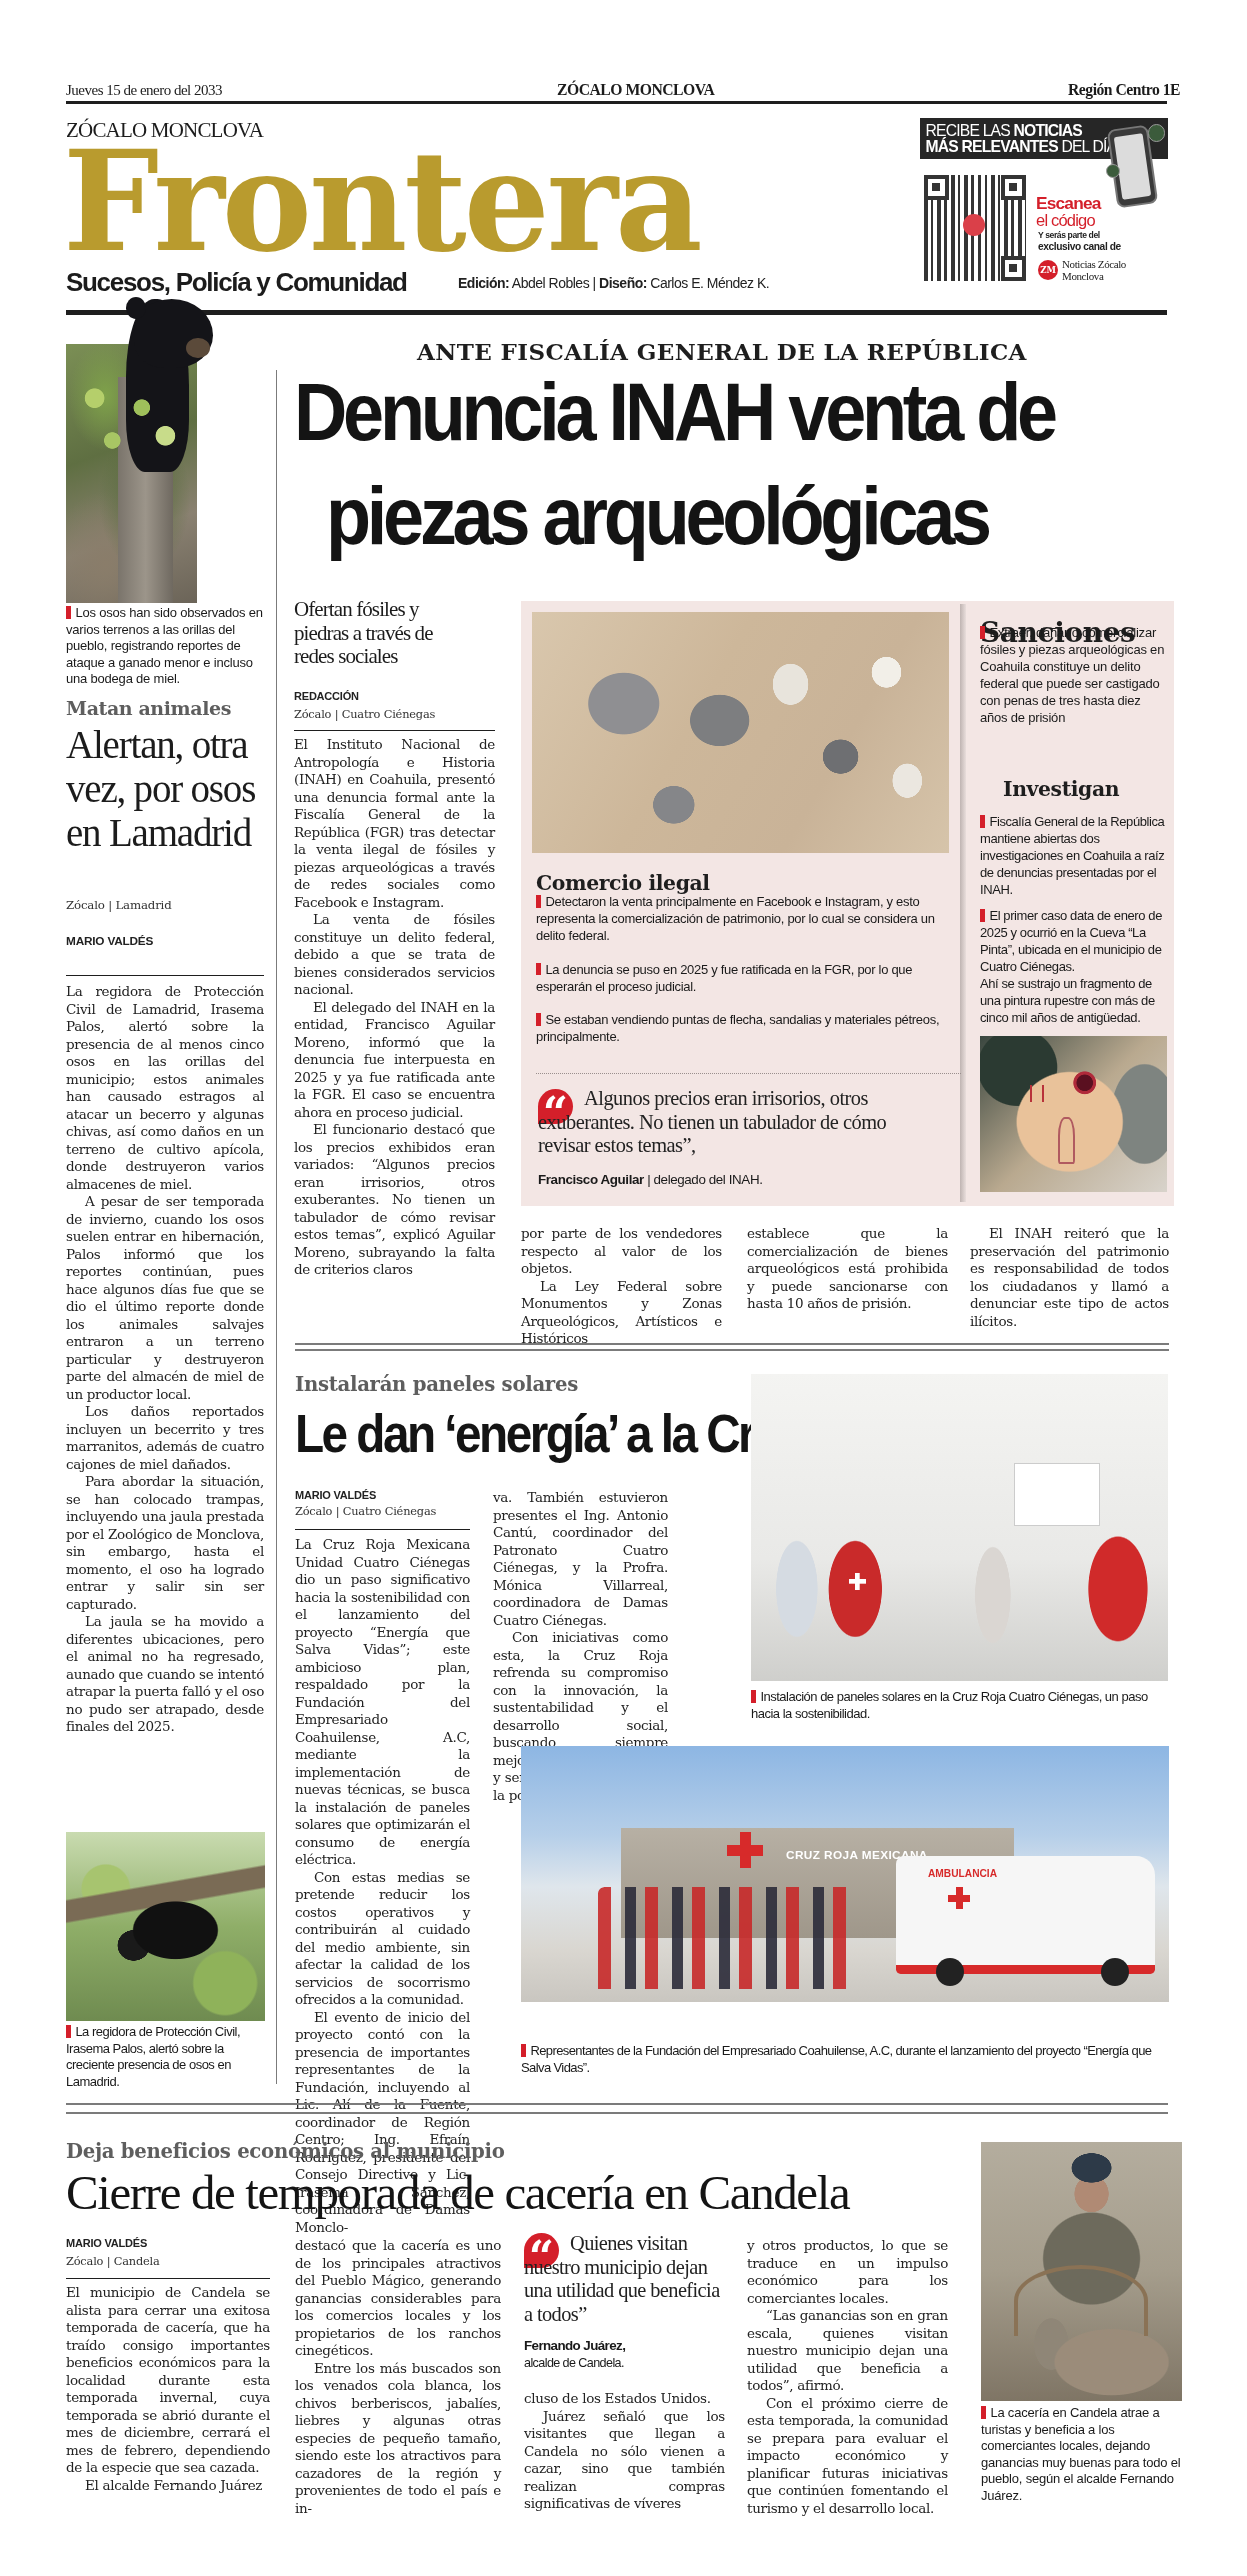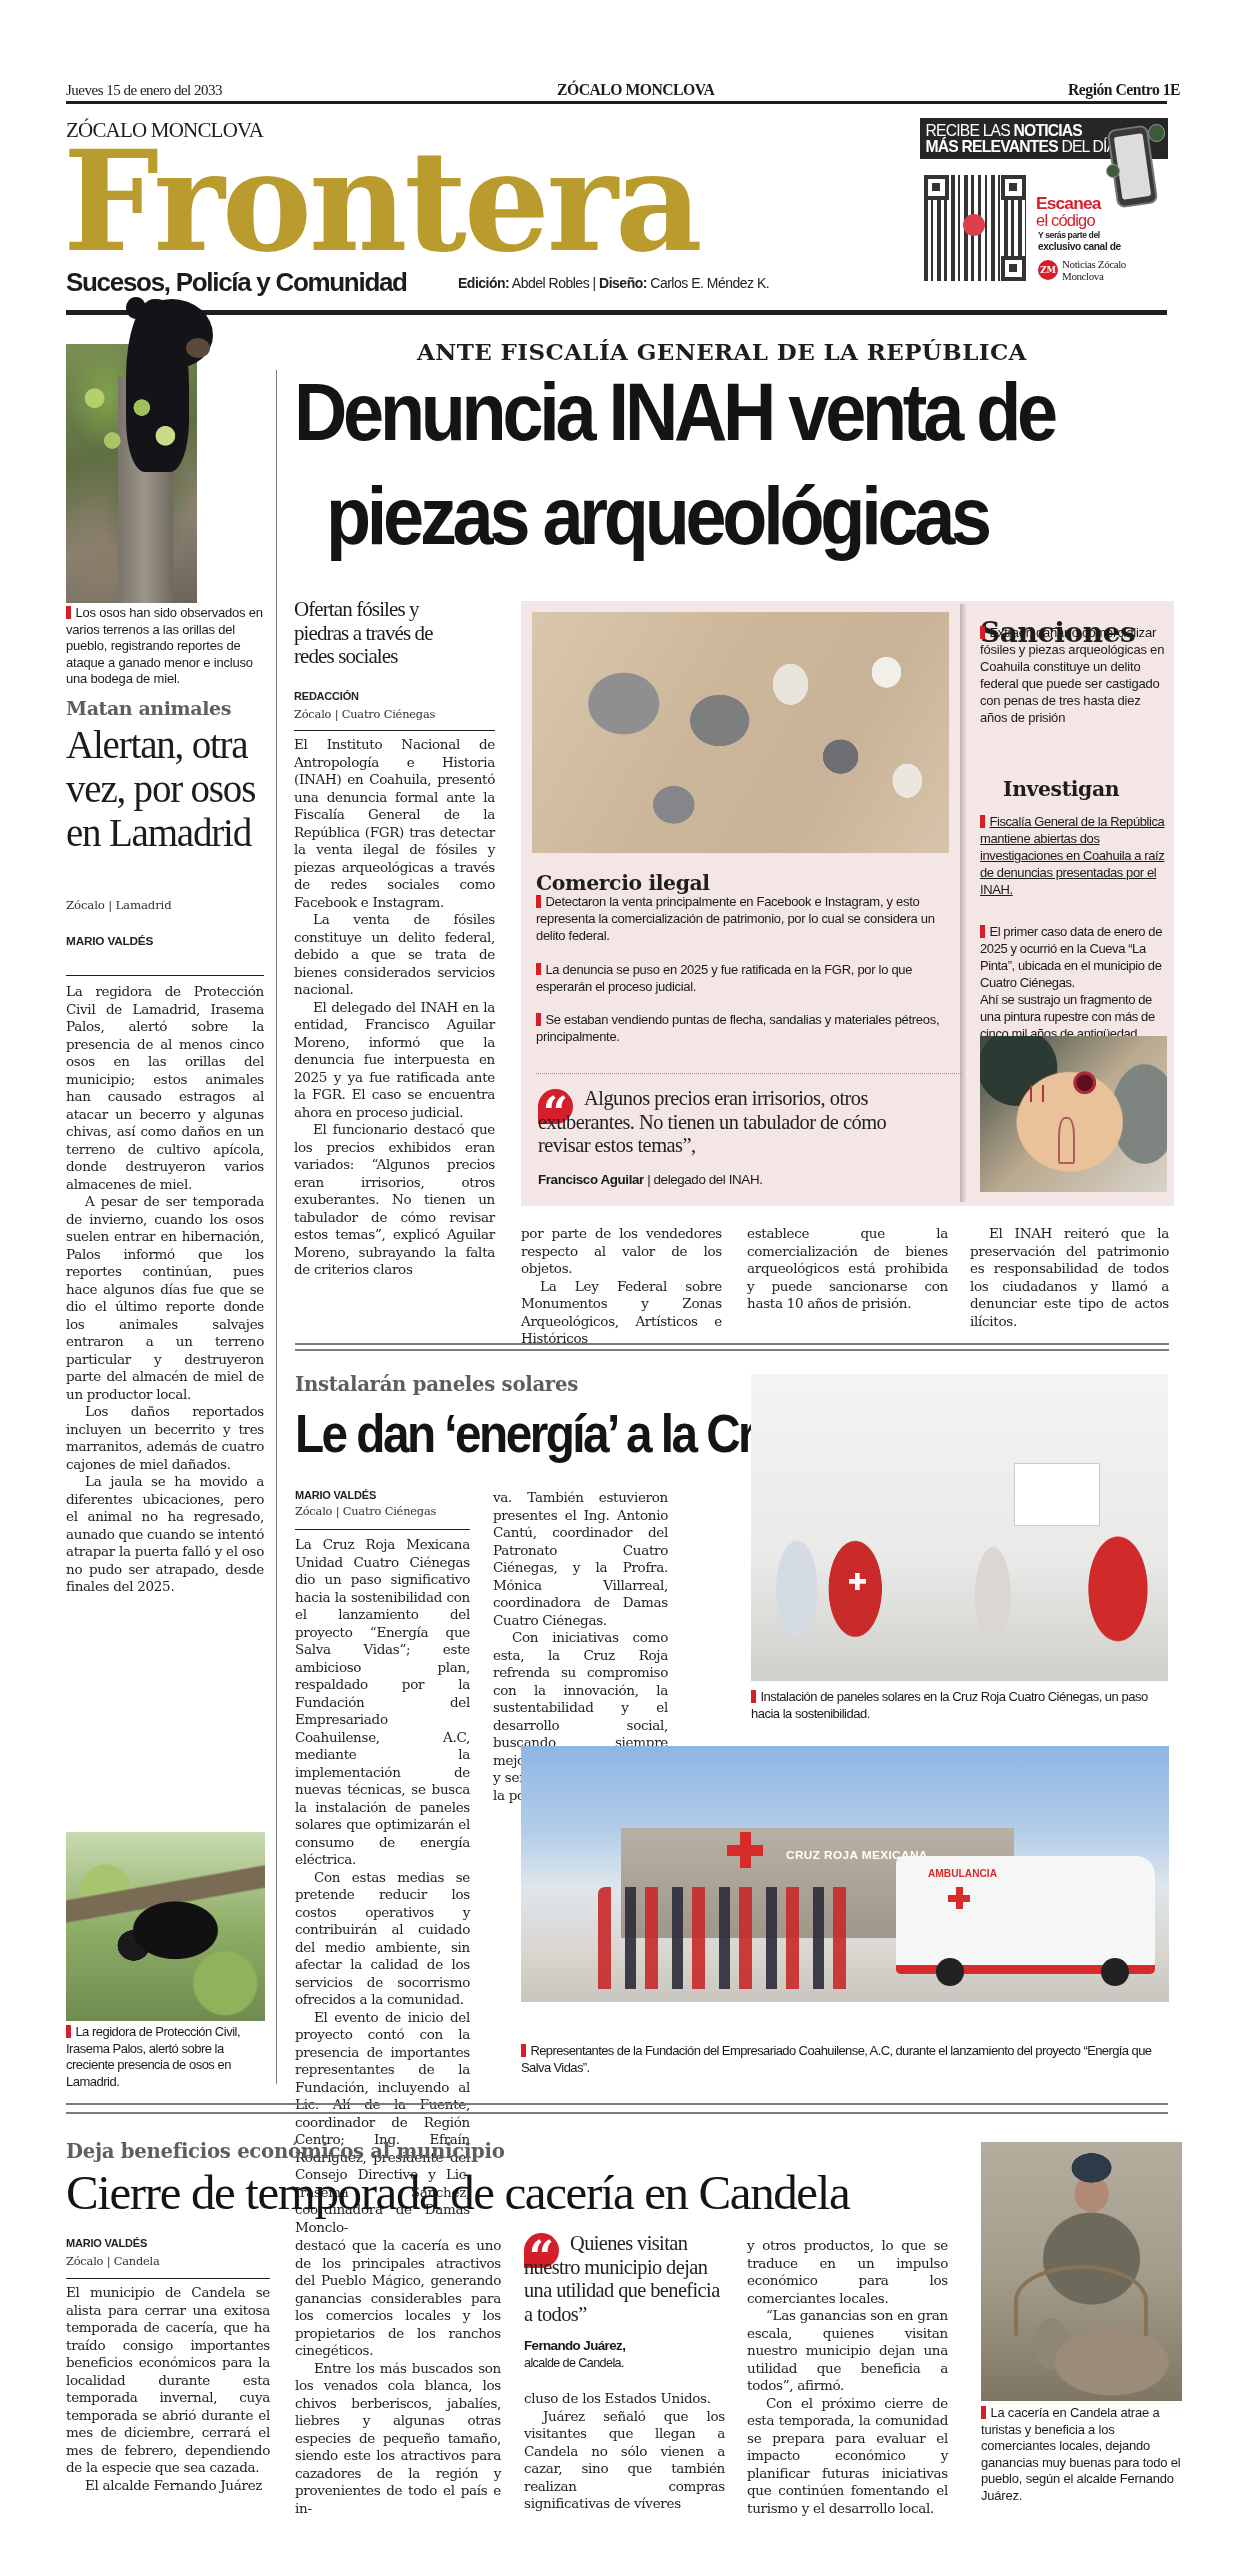--- a/index.html
+++ b/index.html
@@ -101,20 +101,21 @@
 <div class="abs kicker" style="left:66px;top:697px;font-size:19px;letter-spacing:-0.4px;">Matan animales</div>
 <div class="abs serif" style="left:66px;top:723px;width:212px;font-size:39px;line-height:44px;letter-spacing:-1.2px;color:#1c1c1c;">Alertan, otra vez, por osos en Lamadrid</div>
 <div class="abs byline-name" style="left:66px;top:934px;">MARIO VALDÉS</div>
 <div class="abs byline-place" style="left:66px;top:898px;">Zócalo | Lamadrid</div>
 <div class="abs rule-black" style="left:66px;top:975px;width:198px;height:0.8px;"></div>
 
 <div class="abs body-text" style="left:66px;top:983px;width:198px;">
   <p>La regidora de Protección Civil de Lamadrid, Irasema Palos, alertó sobre la presencia de al menos cinco osos en las orillas del municipio; estos animales han causado estragos al atacar un becerro y algunas chivas, así como daños en un terreno de cultivo apícola, donde destruyeron varios almacenes de miel.</p>
   <p>A pesar de ser temporada de invierno, cuando los osos suelen entrar en hibernación, Palos informó que los reportes continúan, pues hace algunos días fue que se dio el último reporte donde los animales salvajes entraron a un terreno particular y destruyeron parte del almacén de miel de un productor local.</p>
   <p>Los daños reportados incluyen un becerrito y tres marranitos, además de cuatro cajones de miel dañados.</p>
+  <p>Para abordar la situación, se han colocado trampas, incluyendo una jaula prestada por el Zoológico de Monclova, sin embargo, hasta el momento, el oso ha logrado entrar y salir sin ser capturado.</p>
   <p>La jaula se ha movido a diferentes ubicaciones, pero el animal no ha regresado, aunado que cuando se intentó atrapar la puerta falló y el oso no pudo ser atrapado, desde finales del 2025.</p>
 </div>
 
 <div class="abs photo" style="left:66px;top:1832px;width:199px;height:189px;background:
     radial-gradient(ellipse 35% 25% at 55% 52%, #111 0 60%, transparent 62%),
     radial-gradient(ellipse 10% 10% at 34% 60%, #1a1a1a 0 80%, transparent 82%),
     linear-gradient(170deg, transparent 30%, #7a6b55 31%, #7a6b55 40%, transparent 41%),
     radial-gradient(circle at 20% 30%,#a7c46f 0 23.6px,transparent 25px),
     radial-gradient(circle at 80% 80%,#8fb25a 0 31px,transparent 33px),
     linear-gradient(180deg,#c9dbb0 0%,#8fae68 50%,#6f8b50 100%);"></div>
@@ -166,21 +167,21 @@
 <div class="abs sans" style="left:538px;top:1172px;font-size:13.4px;letter-spacing:-0.4px;color:#1a1a1a;">
   <b>Francisco Aguilar</b><span> | </span><span>delegado del INAH.</span>
 </div>
 
 <div class="abs boxtitle" style="left:980px;top:616px;font-size:28px;letter-spacing:-0.4px;">Sanciones</div>
 <div class="abs boxtext" style="left:980px;top:624px;width:187px;">
   <span class="redmark"></span><span>Extraer, dañar o comercializar fósiles y piezas arqueológicas en Coahuila constituye un delito federal que puede ser castigado con penas de tres hasta diez años de prisión</span>
 </div>
 <div class="abs boxtitle" style="left:980px;top:777px;font-size:20.4px;letter-spacing:-0.4px;margin-left:23px;">Investigan</div>
 <div class="abs boxtext" style="left:980px;top:813px;width:187px;letter-spacing:-0.4px;">
-  <div style="margin-bottom:25px;text-decoration:underline;"><span class="redmark"></span><span>Fiscalía General de la República mantiene abiertas dos investigaciones en Coahuila a raíz de denuncias presentadas por el INAH.</span></div>
+  <div style="margin-bottom:9px;"><span class="redmark"></span><span>Fiscalía General de la República mantiene abiertas dos investigaciones en Coahuila a raíz de denuncias presentadas por el INAH.</span></div>
   <div><span class="redmark"></span><span>El primer caso data de enero de 2025 y ocurrió en la Cueva “La Pinta”, ubicada en el municipio de Cuatro Ciénegas.</span></div>
   <div>Ahí se sustrajo un fragmento de una pintura rupestre con más de cinco mil años de antigüedad.</div>
 </div>
 <div class="abs photo" style="left:980px;top:1036px;width:187px;height:156px;background:
    radial-gradient(circle at 56% 30%, #5a1020 0 7.9px, #b02a3a 8.6px 11px, transparent 11.8px),
    radial-gradient(ellipse 40% 45% at 48% 55%, #e9c29a 0 70%, transparent 72%),
    radial-gradient(ellipse 30% 35% at 20% 20%, #2b3a32 0 70%, transparent 72%),
    radial-gradient(ellipse 25% 45% at 88% 50%, #7e8480 0 70%, transparent 72%),
    linear-gradient(135deg,#3a463f 0%,#b9a98f 50%,#d8d3cb 100%);"></div>
 <div class="abs" style="left:1030px;top:1085px;width:14px;height:17.3px;border-left:2.4px solid #b8323a;border-right:2.4px solid #b8323a;"></div>

